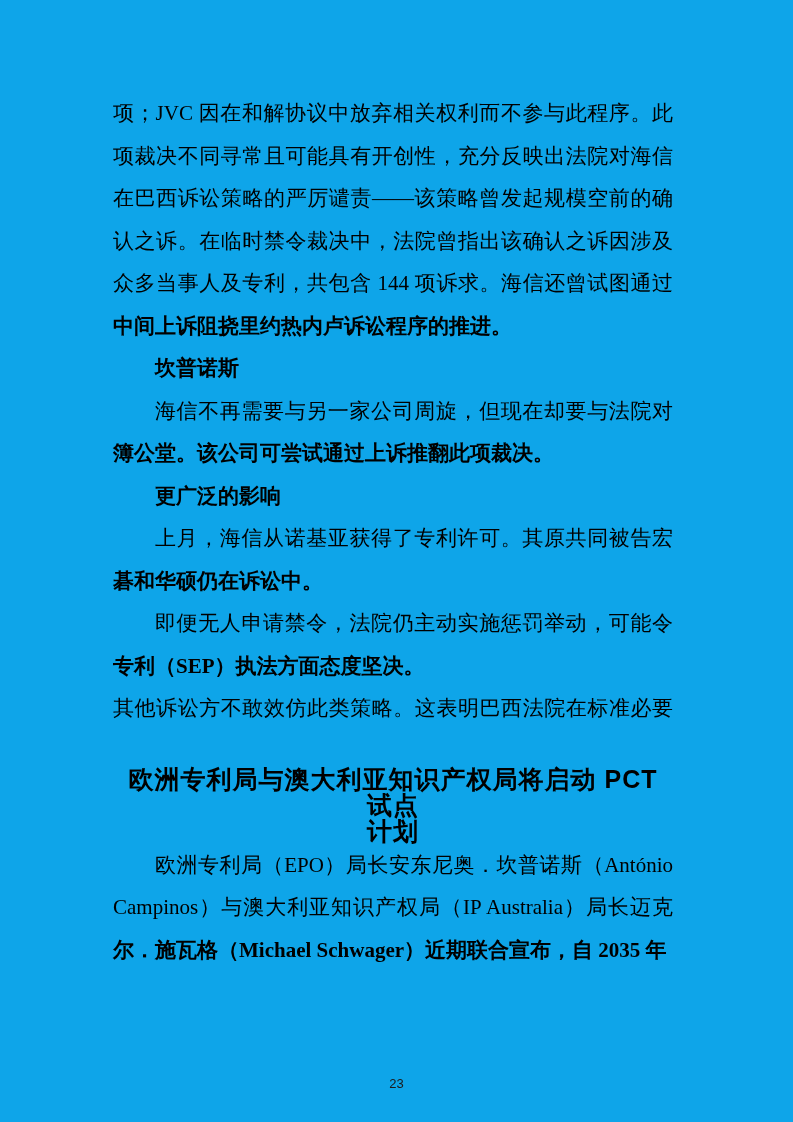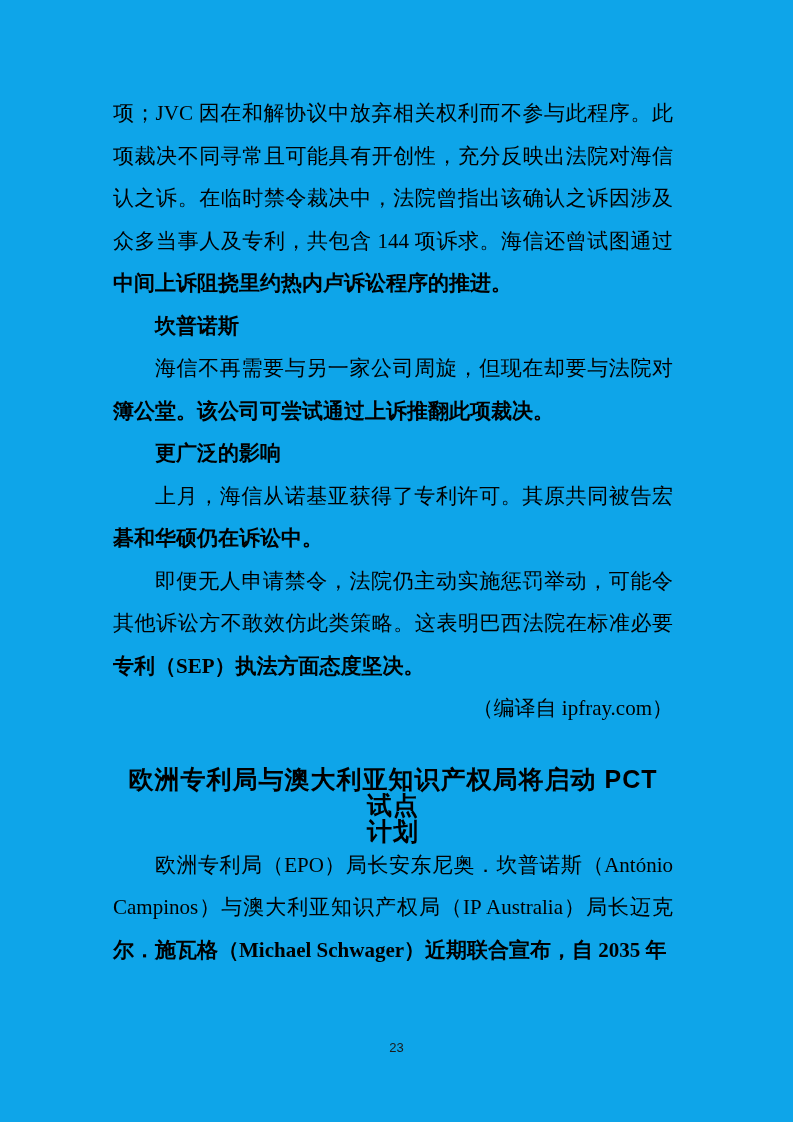--- a/index.html
+++ b/index.html
@@ -48,38 +48,39 @@
     margin: 36px 0 0 0;
     font-family: "Liberation Sans", sans-serif;
     font-weight: 700;
     font-size: 25px;
     line-height: 26px;
     text-align: center;
     letter-spacing: 1px;
   }
   .page-number {
     position: absolute;
-    top: 1040px;
+    top: 1076px;
     left: 0;
     width: 100%;
     text-align: center;
     font-size: 13px;
     font-family: "Liberation Sans", sans-serif;
     color: #1a1a1a;
   }
 </style>
 </head>
 <body>
 
 <div class="page">
   <div class="content">
 
     <div class="para no-indent">
         <div class="tline">项；JVC 因在和解协议中放弃相关权利而不参与此程序。此</div>
         <div class="tline">项裁决不同寻常且可能具有开创性，充分反映出法院对海信</div>
+        <div class="tline">在巴西诉讼策略的严厉谴责——该策略曾发起规模空前的确</div>
         <div class="tline">认之诉。在临时禁令裁决中，法院曾指出该确认之诉因涉及</div>
         <div class="tline">众多当事人及专利，共包含 144 项诉求。海信还曾试图通过</div>
         <div class="tline last">中间上诉阻挠里约热内卢诉讼程序的推进。</div>
       </div>
 
     <div class="sec-heading">坎普诺斯</div>
 
     <div class="para indent">
         <div class="tline">海信不再需要与另一家公司周旋，但现在却要与法院对</div>
         <div class="tline last">簿公堂。该公司可尝试通过上诉推翻此项裁决。</div>
@@ -87,25 +88,24 @@
 
     <div class="sec-heading">更广泛的影响</div>
 
     <div class="para indent">
         <div class="tline">上月，海信从诺基亚获得了专利许可。其原共同被告宏</div>
         <div class="tline last">碁和华硕仍在诉讼中。</div>
       </div>
 
     <div class="para indent">
         <div class="tline">即便无人申请禁令，法院仍主动实施惩罚举动，可能令</div>
+        <div class="tline last">专利（SEP）执法方面态度坚决。</div>
         <div class="tline">其他诉讼方不敢效仿此类策略。这表明巴西法院在标准必要</div>
-        <div class="tline last">专利（SEP）执法方面态度坚决。</div>
       </div>
 
-    <div class="attribution">（编译自 ipfray.com）</div>
 
     <div class="article-title">
       <div class="title-line">欧洲专利局与澳大利亚知识产权局将启动 PCT 试点</div>
       <div class="title-line">计划</div>
     </div>
 
     <div class="para indent">
         <div class="tline">欧洲专利局（EPO）局长安东尼奥．坎普诺斯（António</div>
         <div class="tline">Campinos）与澳大利亚知识产权局（IP Australia）局长迈克</div>
         <div class="tline last">尔．施瓦格（Michael Schwager）近期联合宣布，自 2035 年</div>

